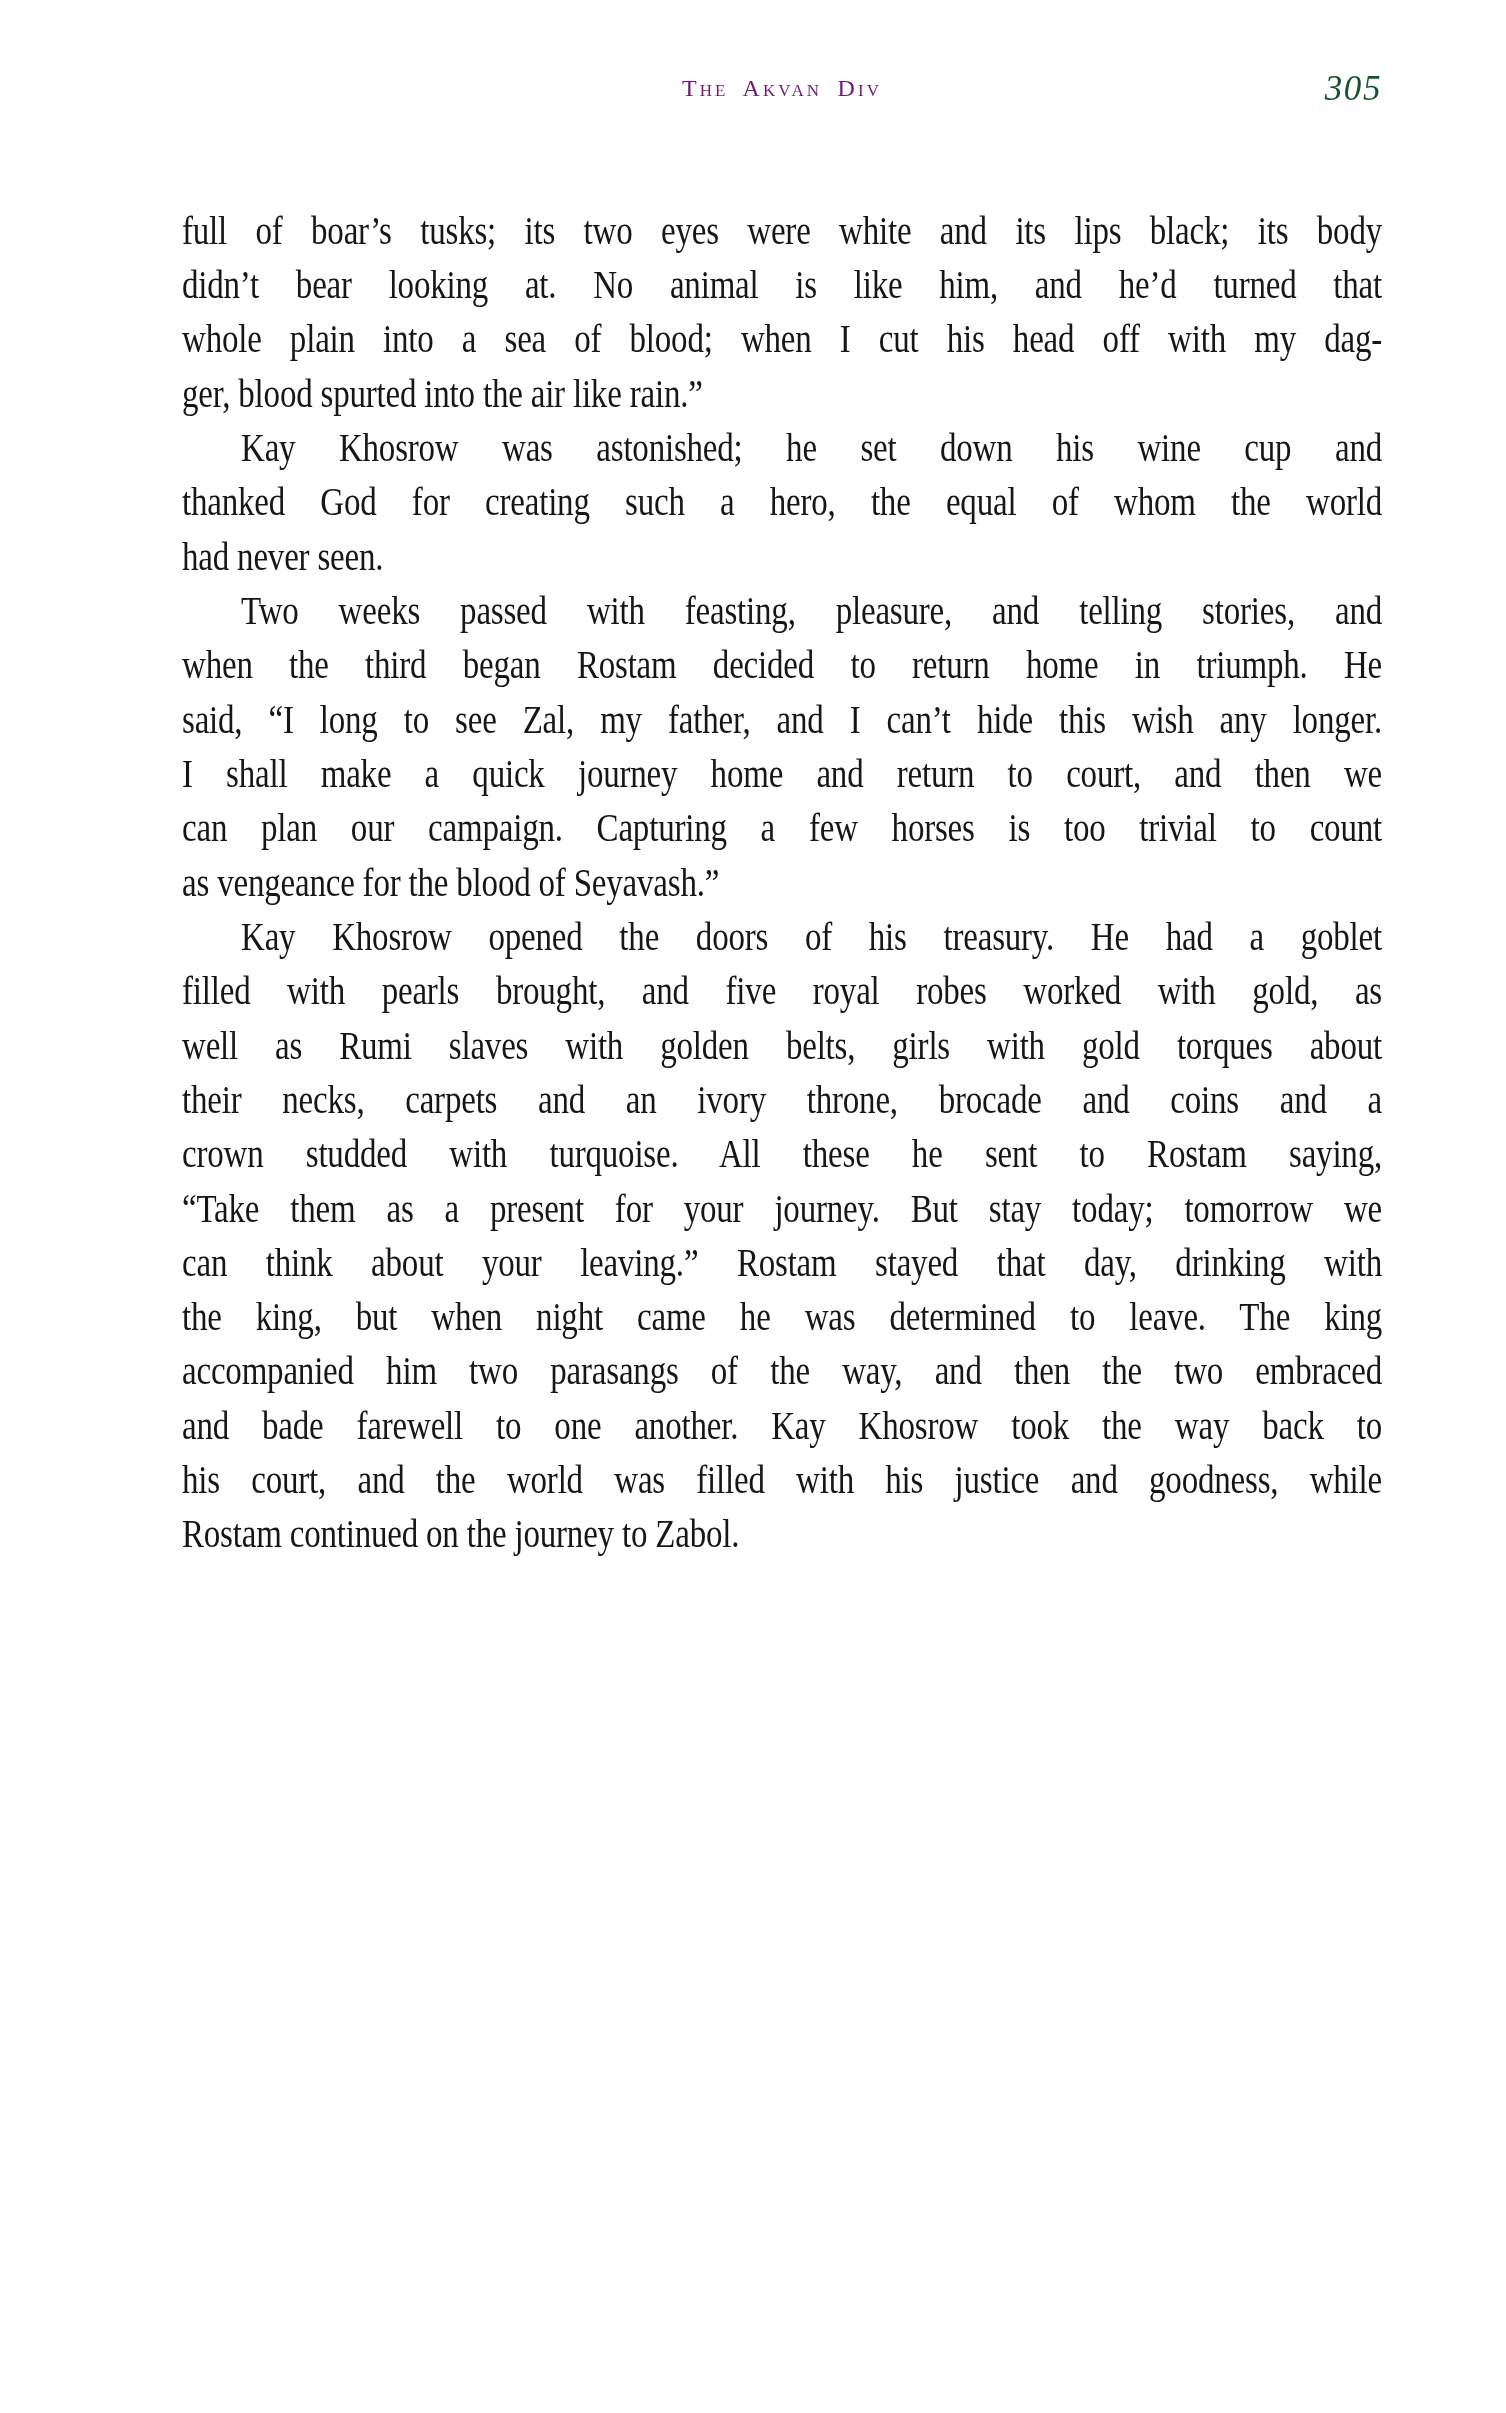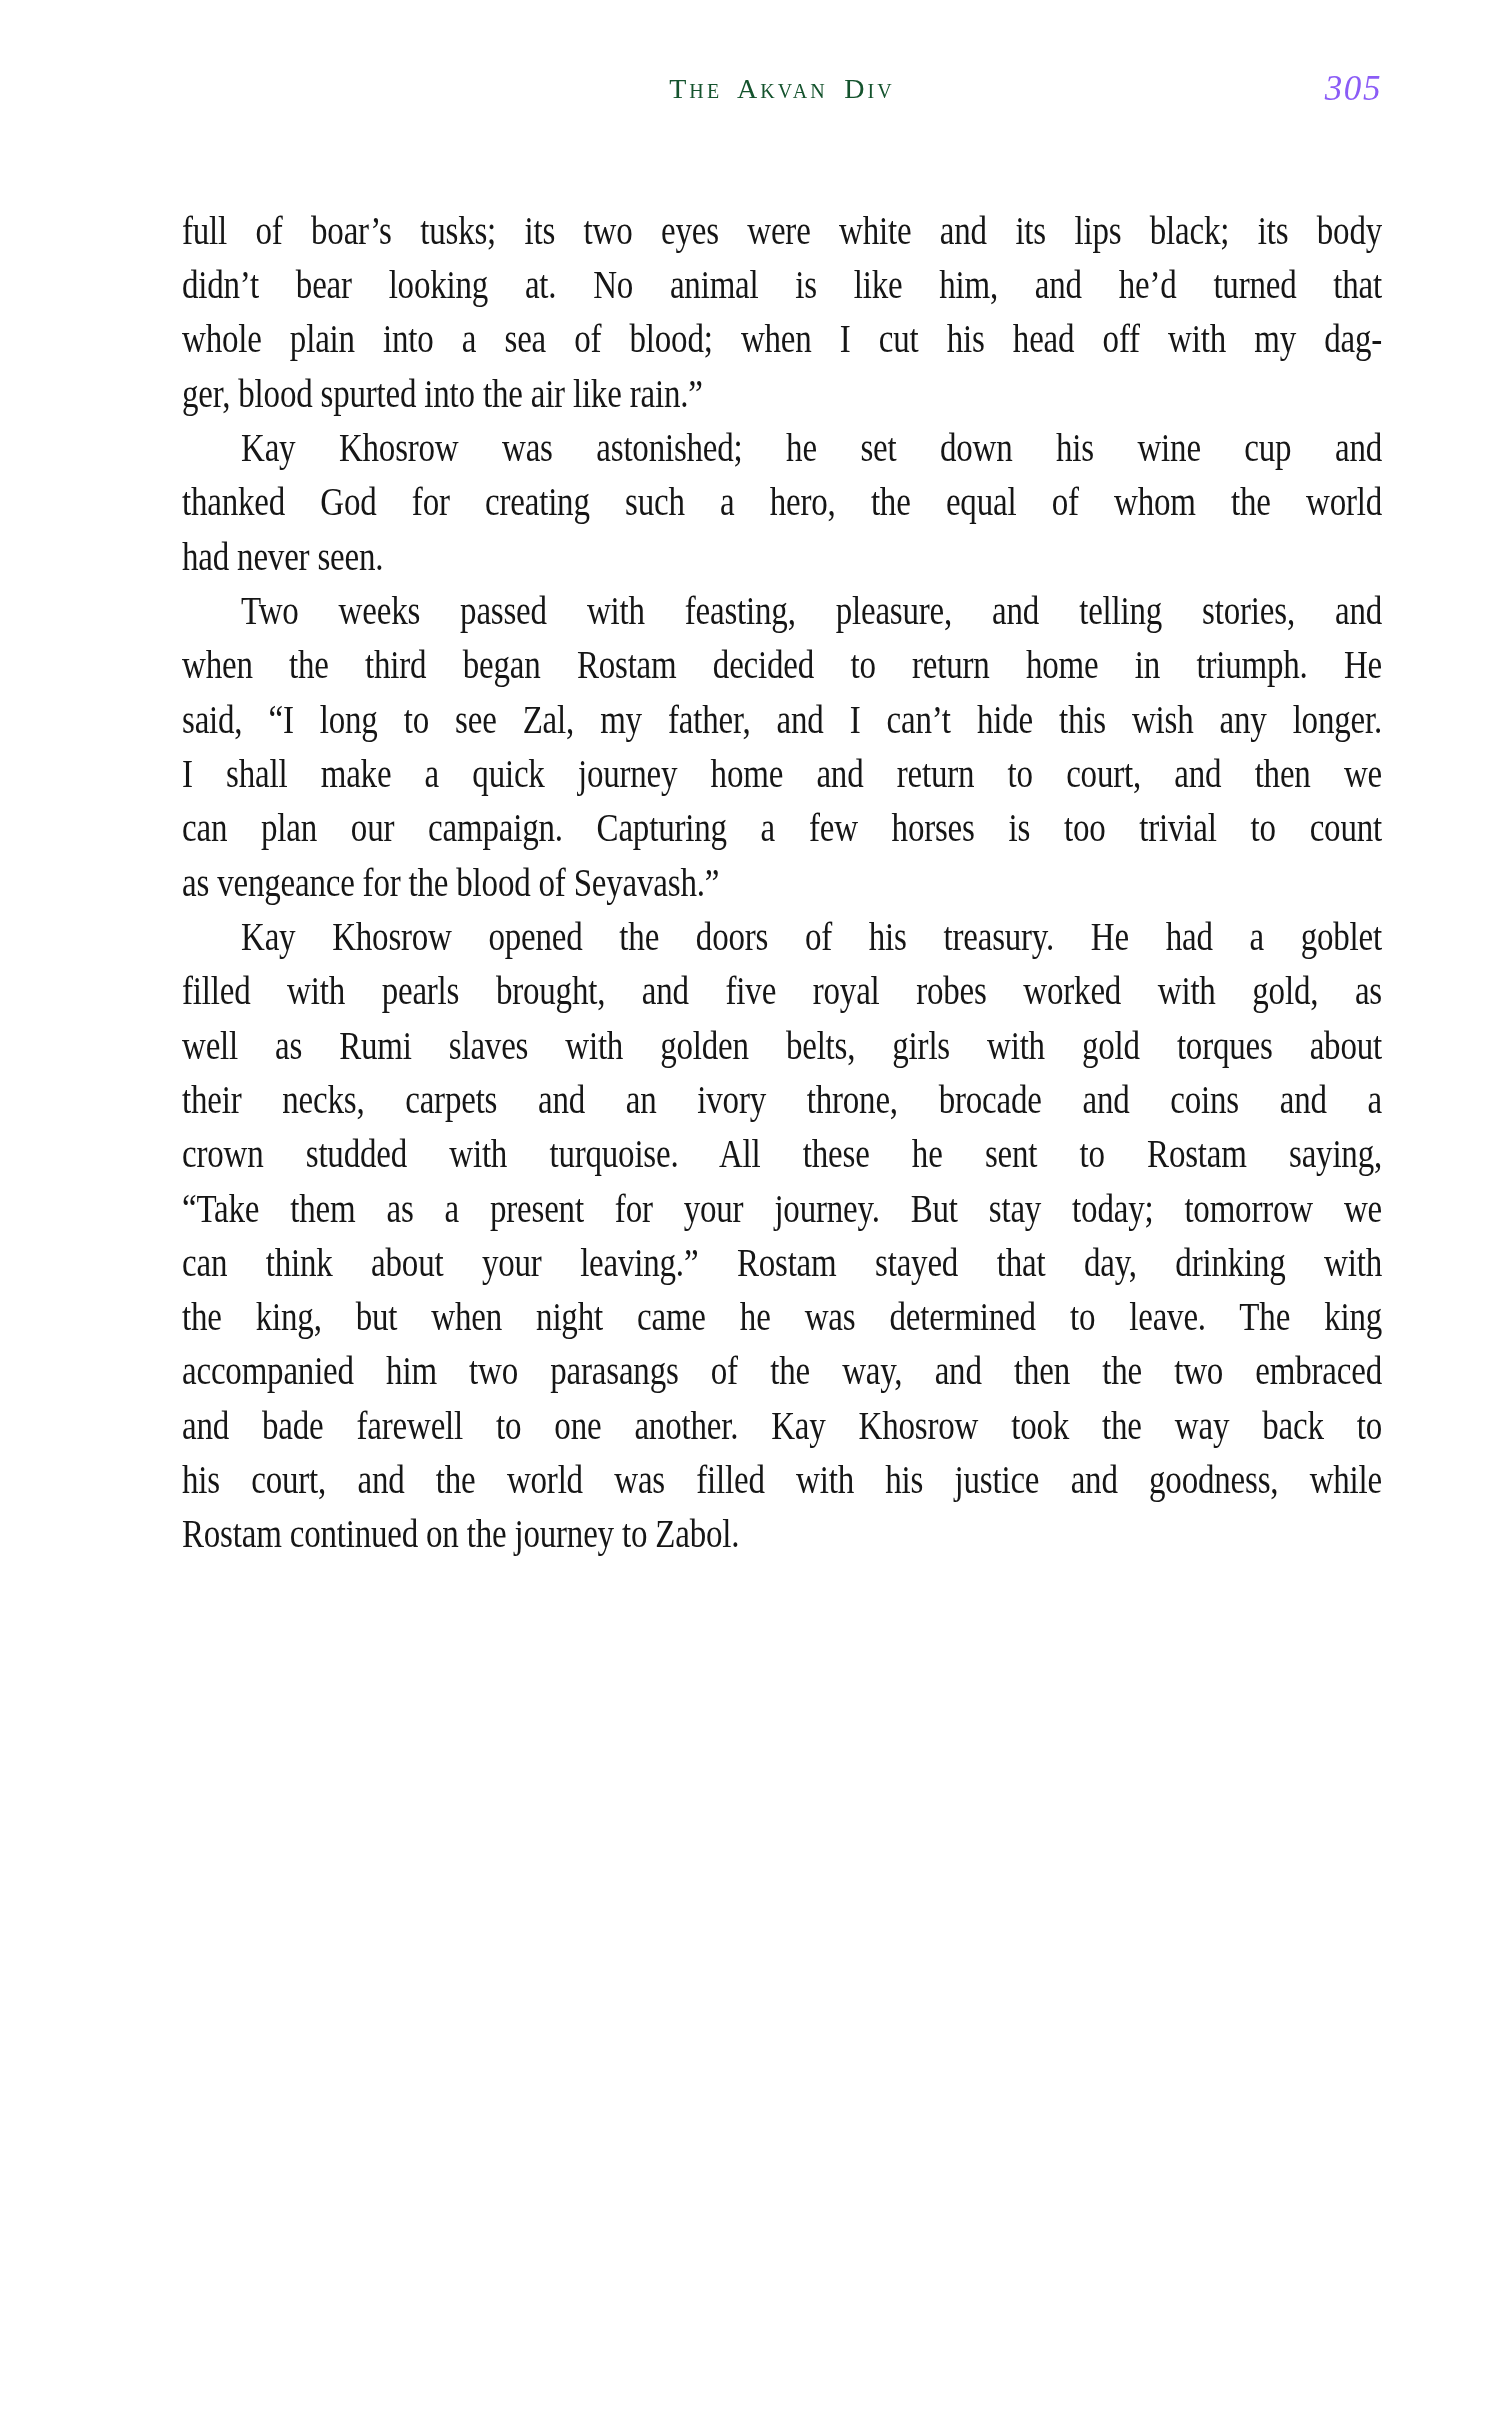--- a/index.html
+++ b/index.html
@@ -18,35 +18,35 @@
   .head {
     position: absolute;
     left: 182px;
     top: 69px;
     width: 1200px;
     text-align: center;
   }
   .head-title {
     display: inline-block;
     font-variant: small-caps;
-    font-size: 28px;
+    font-size: 24px;
     line-height: 39px;
     letter-spacing: 3.1px;
     word-spacing: 6.2px;
-    color: #14532d;
+    color: #701a75;
   }
   .pagenum {
     position: absolute;
     right: 0;
     top: 0;
     font-style: italic;
     font-size: 35px;
     line-height: 39px;
     letter-spacing: 1.6px;
-    color: #8b5cf6;
+    color: #14532d;
   }
 
   
   .textcol {
     position: absolute;
     left: 182px;
     top: 204px;
     width: 1200px;
     font-size: 33px;
     line-height: 45px;

